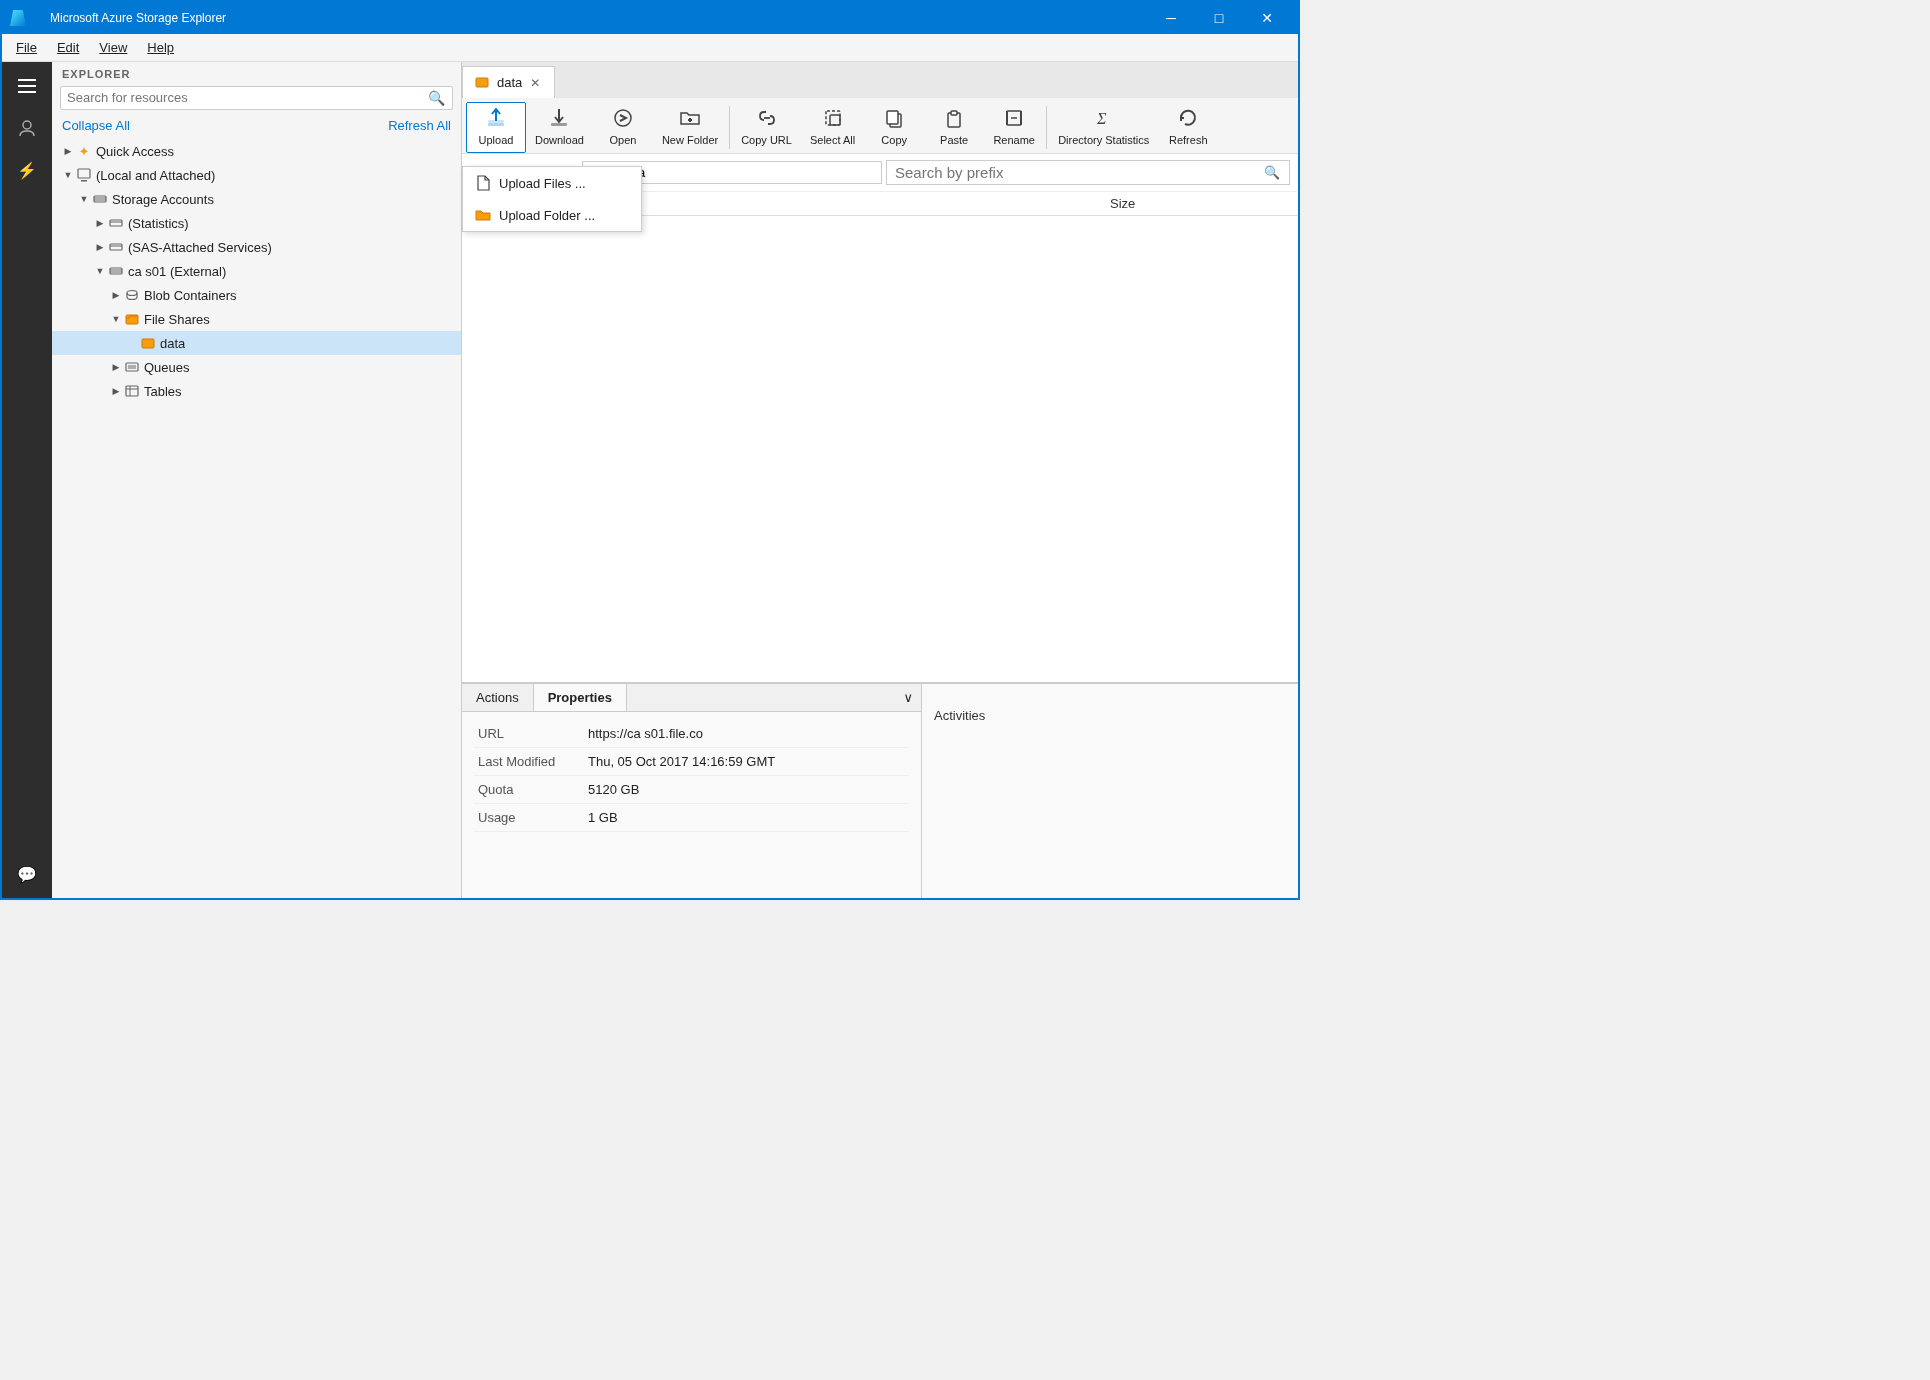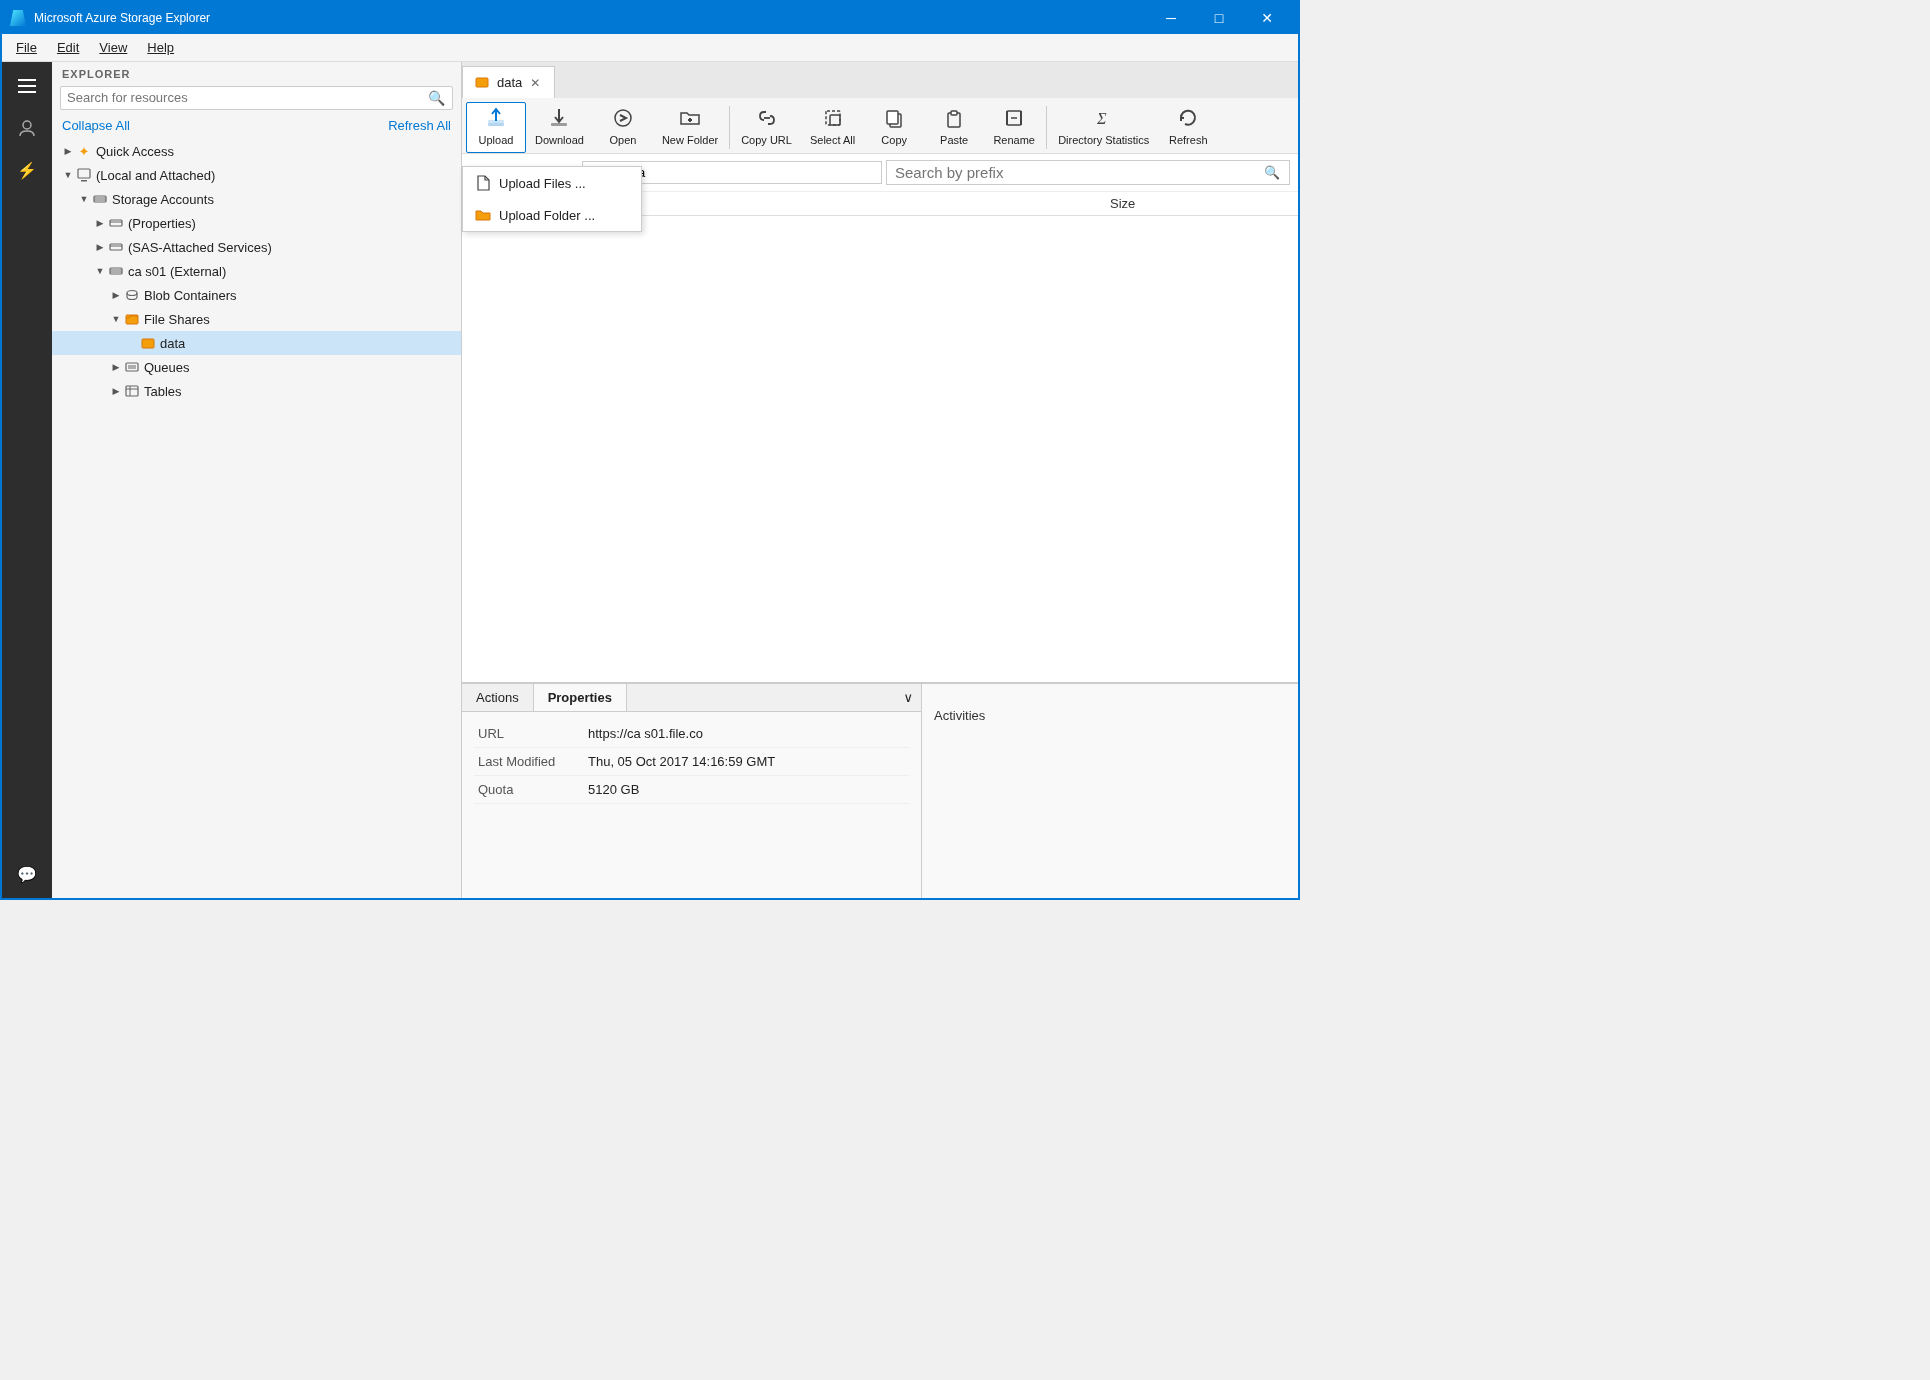--- a/index.html
+++ b/index.html
@@ -6,21 +6,21 @@
     body { font-family: 'Segoe UI', sans-serif; font-size: 13px; background: #f0f0f0; color: #222; width: 1300px; height: 900px; overflow: hidden; border: 2px solid #0078d4; }
 
     
     .title-bar {
       background: #0078d4;
       color: white;
       height: 32px;
       display: flex;
       align-items: center;
       padding: 0 8px;
-      gap: 8px;
+      gap: 24px;
     }
     .title-bar-icon { width: 16px; height: 16px; display: flex; align-items: center; justify-content: center; }
     .title-bar-title { flex: 1; font-size: 12px; }
     .title-bar-controls { display: flex; gap: 2px; }
     .title-bar-btn {
       width: 46px; height: 32px; display: flex; align-items: center; justify-content: center;
       cursor: pointer; font-size: 14px; color: white;
     }
 
     
@@ -368,21 +368,21 @@
       </div>
 
       <div class="tree-item" style="padding-left:40px;">
         <div class="tree-expand">▶</div>
         <div class="tree-icon">
           <svg width="14" height="14" viewBox="0 0 14 14">
               <rect x="1" y="4" width="12" height="6" rx="1" fill="none" stroke="#666" stroke-width="1.2"></rect>
               <line x1="1" y1="6" x2="13" y2="6" stroke="#666" stroke-width="1"></line>
             </svg>
         </div>
-        <span class="tree-label">(Properties)</span>
+        <span class="tree-label">(Statistics)</span>
       </div>
 
       <div class="tree-item" style="padding-left:40px;">
         <div class="tree-expand">▶</div>
         <div class="tree-icon">
           <svg width="14" height="14" viewBox="0 0 14 14">
               <rect x="1" y="4" width="12" height="6" rx="1" fill="none" stroke="#666" stroke-width="1.2"></rect>
               <line x1="1" y1="6" x2="13" y2="6" stroke="#666" stroke-width="1"></line>
             </svg>
         </div>
@@ -662,20 +662,24 @@
               <td>https://ca              s01.file.co</td>
             </tr>
             <tr>
               <td>Last Modified</td>
               <td>Thu, 05 Oct 2017 14:16:59 GMT</td>
             </tr>
             <tr>
               <td>Quota</td>
               <td>5120 GB</td>
             </tr>
+            <tr>
+              <td>Usage</td>
+              <td>1 GB</td>
+            </tr>
           </tbody>
             </table>
         </div>
       </div>
 
       <div class="bottom-right">
         <div class="bottom-section-title">Activities</div>
       </div>
     </div>
 

